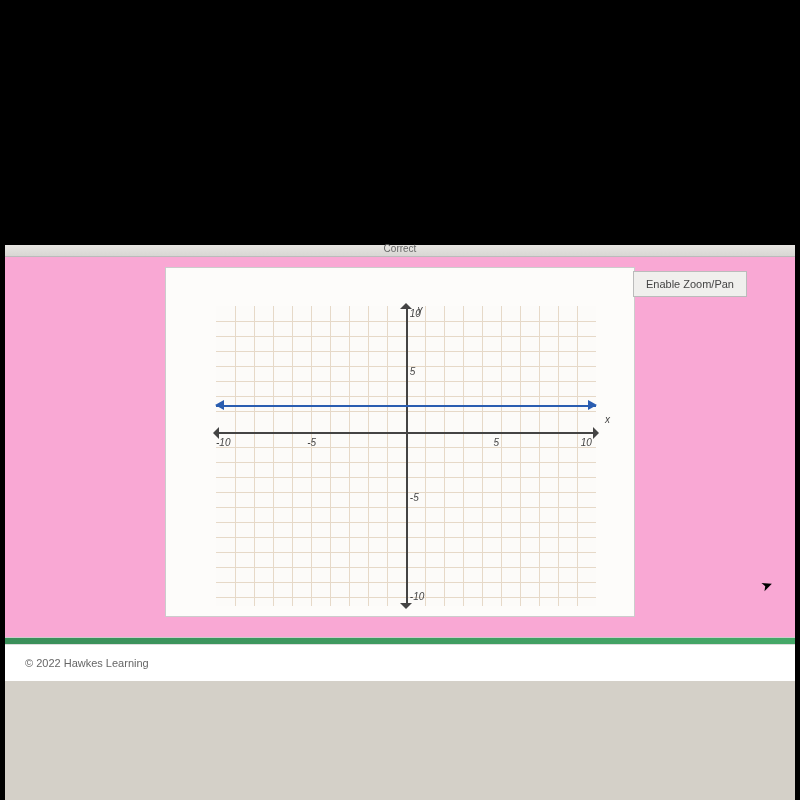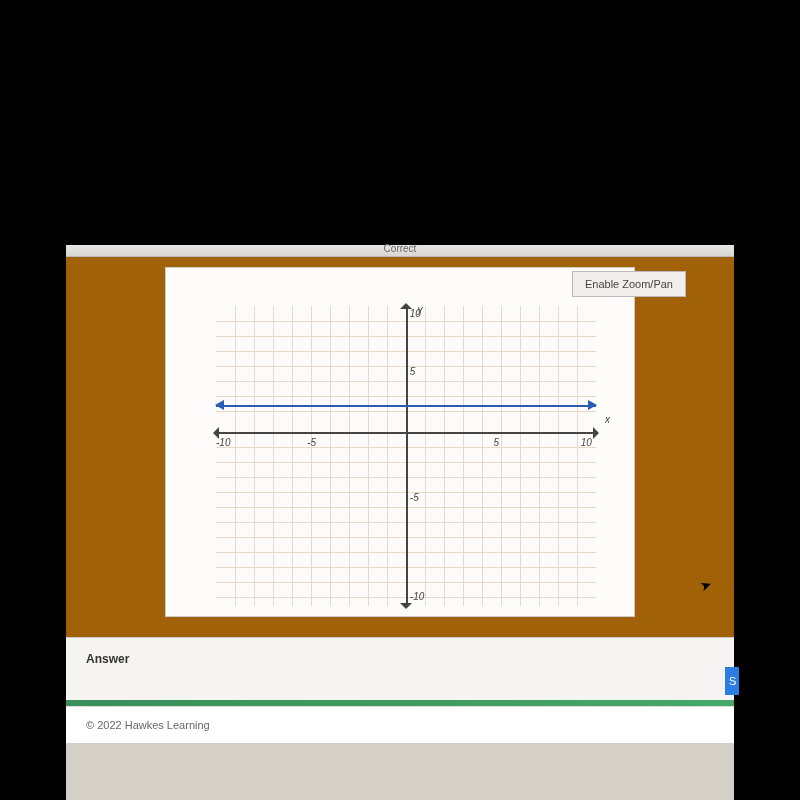--- a/index.html
+++ b/index.html
@@ -9,21 +9,21 @@
       background: #000;
       font-family: Arial, sans-serif;
       overflow: hidden;
     }
     .black-top {
       width: 100%;
       height: 245px;
       background: #000;
     }
     .content-wrap {
-      width: 668px;
+      width: 790px;
       margin: 0 auto;
       background: #d4d0c8;
       padding: 0;
       position: relative;
       height: 555px;
       overflow: visible;
     }
     .partial-bar {
       width: 100%;
       height: 12px;
@@ -40,21 +40,21 @@
       color: #666;
     }
     .question-area {
       background: #f5f4f2;
       padding: 18px 20px 10px 20px;
       font-size: 12.5px;
       color: #333;
       line-height: 1.5;
     }
     .graph-container {
-      background: #a16207;
+      background: #f9a8d4;
       padding: 10px 20px 20px 20px;
       display: flex;
       justify-content: center;
       position: relative;
     }
     .graph-box {
       width: 470px;
       height: 350px;
       background: #fdfcfa;
       border: 1px solid #ccc;
@@ -253,23 +253,19 @@
         <div class="tick-label lbl-n5l">-5</div>
         <div class="tick-label lbl-5r">5</div>
         <div class="tick-label lbl-10r">10</div>
       </div>
     </div>
     <span class="cursor">➤</span>
   </div>
 
   <div class="horiz-rule"></div>
 
-  <div class="answer-section">
-    <span>Answer</span>
-    <button class="blue-btn">S</button>
-  </div>
 
   <div class="green-bar"></div>
 
   <div class="footer">
     <span>© 2022 Hawkes Learning</span>
   </div>
 </div>
 
 </body></html>

